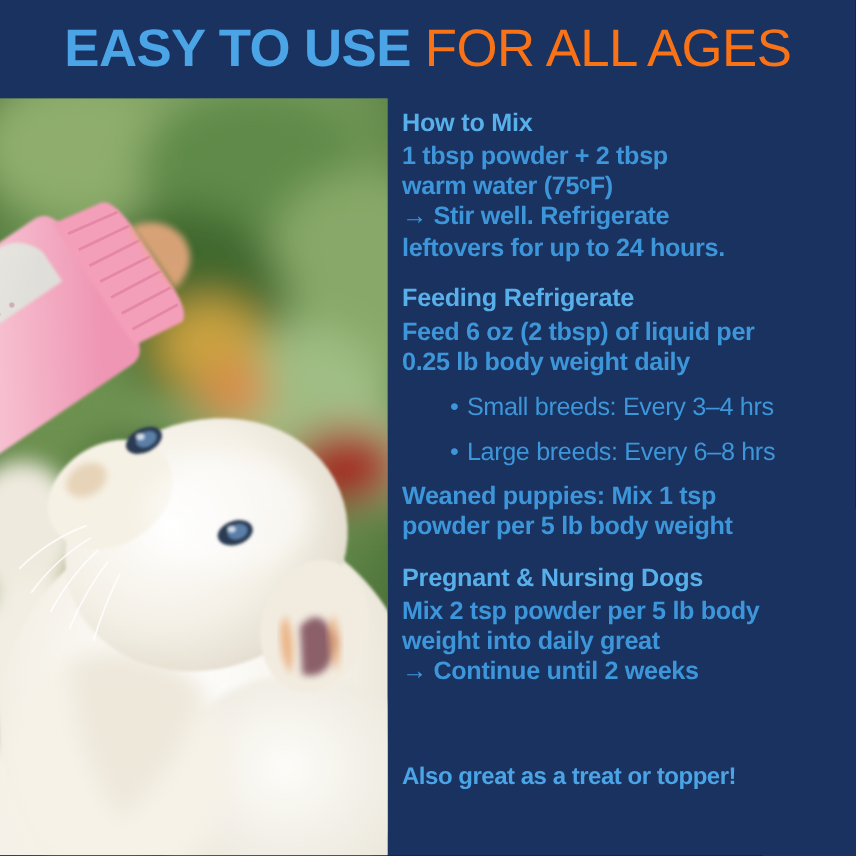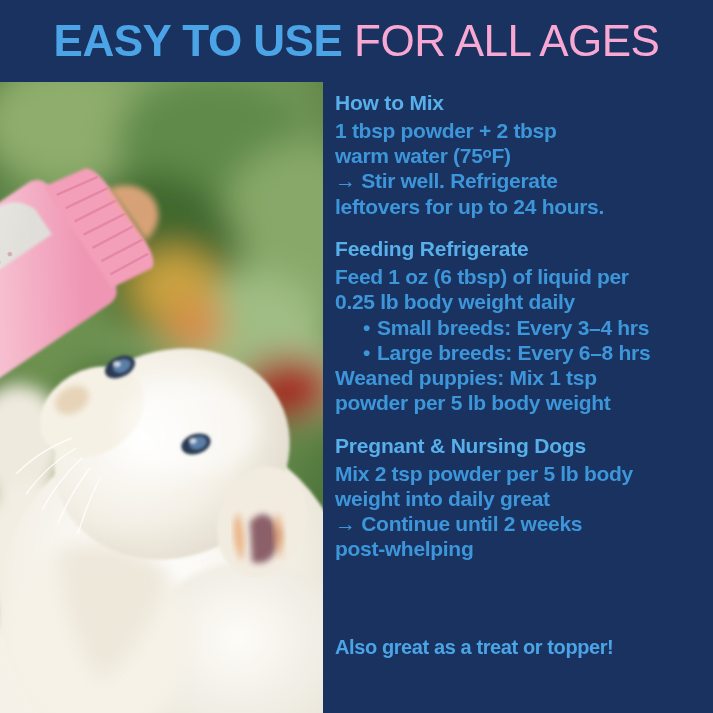--- a/index.html
+++ b/index.html
@@ -31,21 +31,21 @@
     font-size: 44px;
     letter-spacing: -0.5px;
     line-height: 1;
   }
   .ht-accent {
     color: #4ba4e6;
     font-weight: 700;
     text-align: right;
   }
   .ht-plain {
-    color: #f9a8d4;
+    color: #f97316;
     font-weight: 400;
   }
 
   
   .photo {
     position: absolute;
     left: 0;
     top: 82px;
     width: 323px;
     height: 631px;
@@ -80,25 +80,25 @@
     font-size: 21px;
     font-weight: 700;
     line-height: 1.205;
     letter-spacing: -0.3px;
     white-space: nowrap;
     margin: 0;
   }
   .bullet-line {
     color: #3d96d9;
     font-size: 21px;
-    font-weight: 700;
+    font-weight: 400;
     line-height: 1.205;
     letter-spacing: -0.3px;
     white-space: nowrap;
-    margin: 0;
+    margin: 12px;
     padding-left: 28px;
   }
   .bullet-dot { margin-right: 7px; }
 
   .tagline {
     position: absolute;
     left: 12px;
     top: 554px;
     color: #4ba4e6;
     font-size: 20px;
@@ -262,32 +262,31 @@
     <div class="block">
       <p class="sec-head">How to Mix</p>
       <p class="body-line">1 tbsp powder + 2 tbsp</p>
       <p class="body-line"><span>warm water (75</span><span class="sup">o</span><span>F)</span></p>
       <p class="body-line"> → Stir well. Refrigerate</p>
       <p class="body-line">leftovers for up to 24 hours.</p>
     </div>
 
     <div class="block">
       <p class="sec-head">Feeding Refrigerate</p>
-      <p class="body-line">Feed 1 oz (6 tbsp) of liquid per</p>
+      <p class="body-line">Feed 6 oz (2 tbsp) of liquid per</p>
       <p class="body-line">0.25 lb body weight daily</p>
       <p class="bullet-line"><span class="bullet-dot">•</span><span>Small breeds: Every 3–4 hrs</span></p>
       <p class="bullet-line"><span class="bullet-dot">•</span><span>Large breeds: Every 6–8 hrs</span></p>
       <p class="body-line">Weaned puppies: Mix 1 tsp</p>
       <p class="body-line">powder per 5 lb body weight</p>
     </div>
 
     <div class="block">
       <p class="sec-head">Pregnant &amp; Nursing Dogs</p>
       <p class="body-line">Mix 2 tsp powder per 5 lb body</p>
       <p class="body-line">weight into daily great</p>
       <p class="body-line"> → Continue until 2 weeks</p>
-      <p class="body-line">post-whelping</p>
     </div>
 
     <p class="tagline">Also great as a treat or topper!</p>
   </div>
 
 </div>
 
 </body></html>

